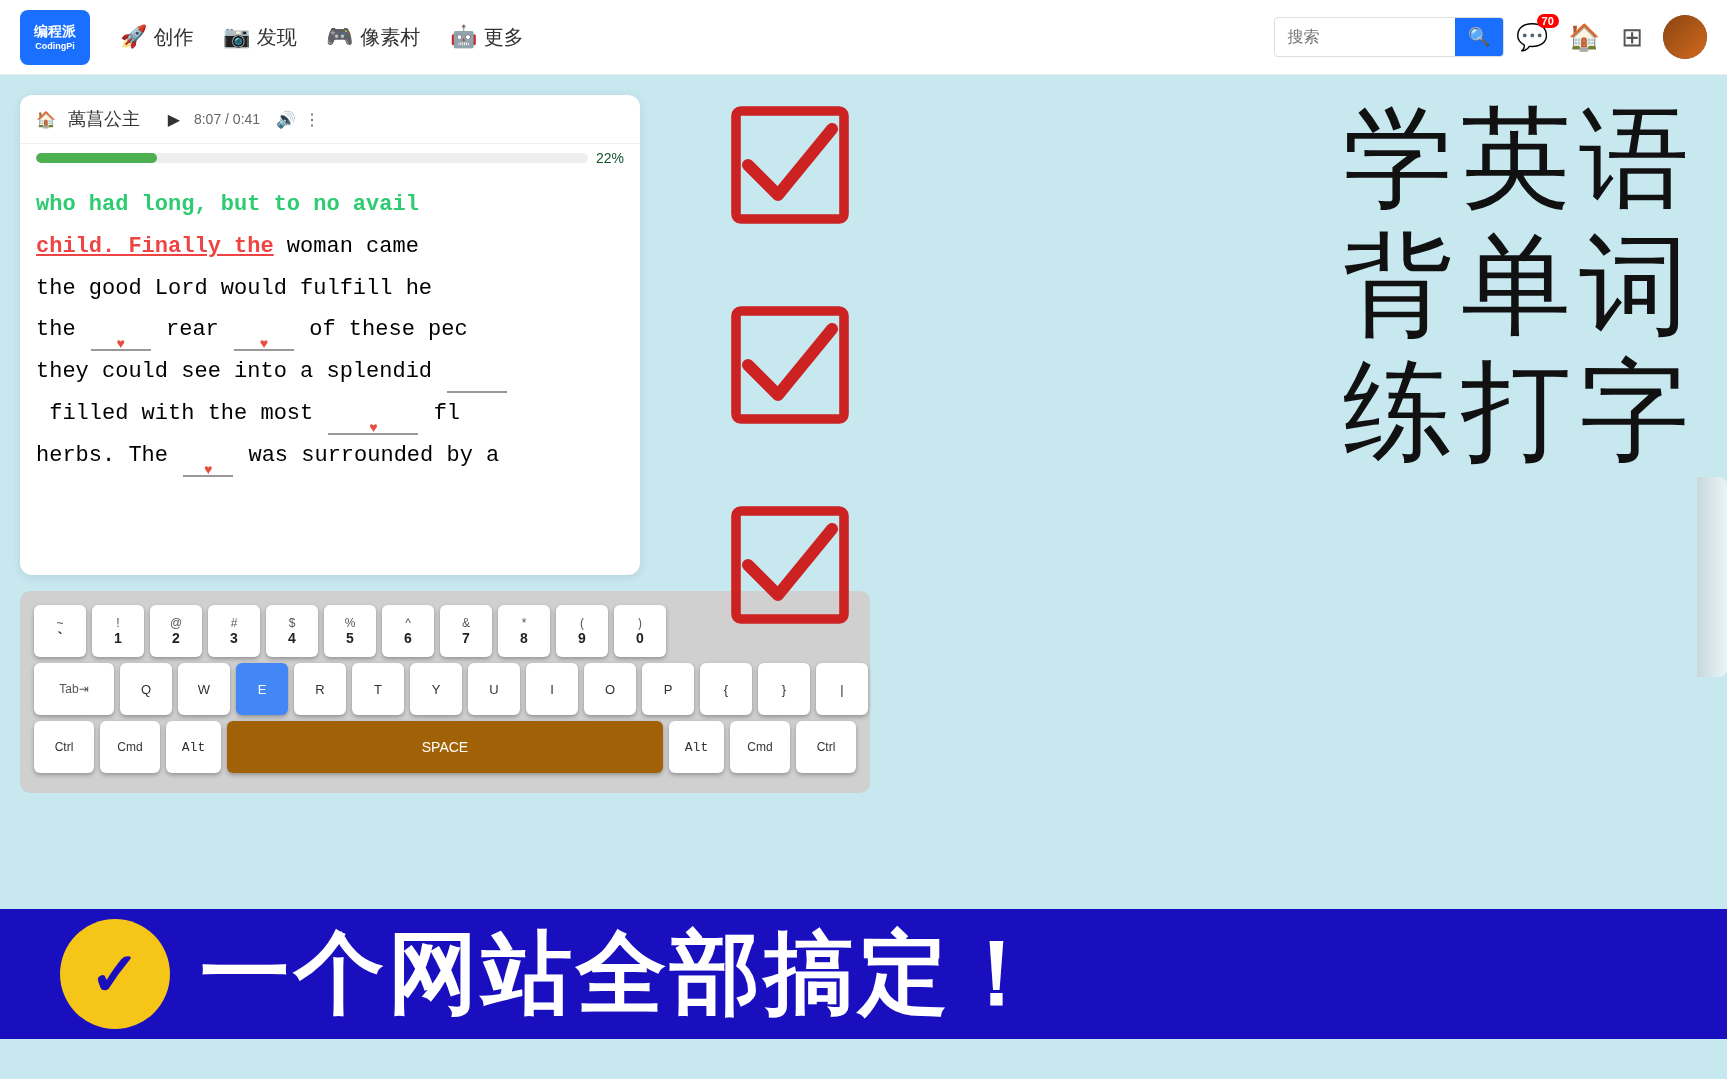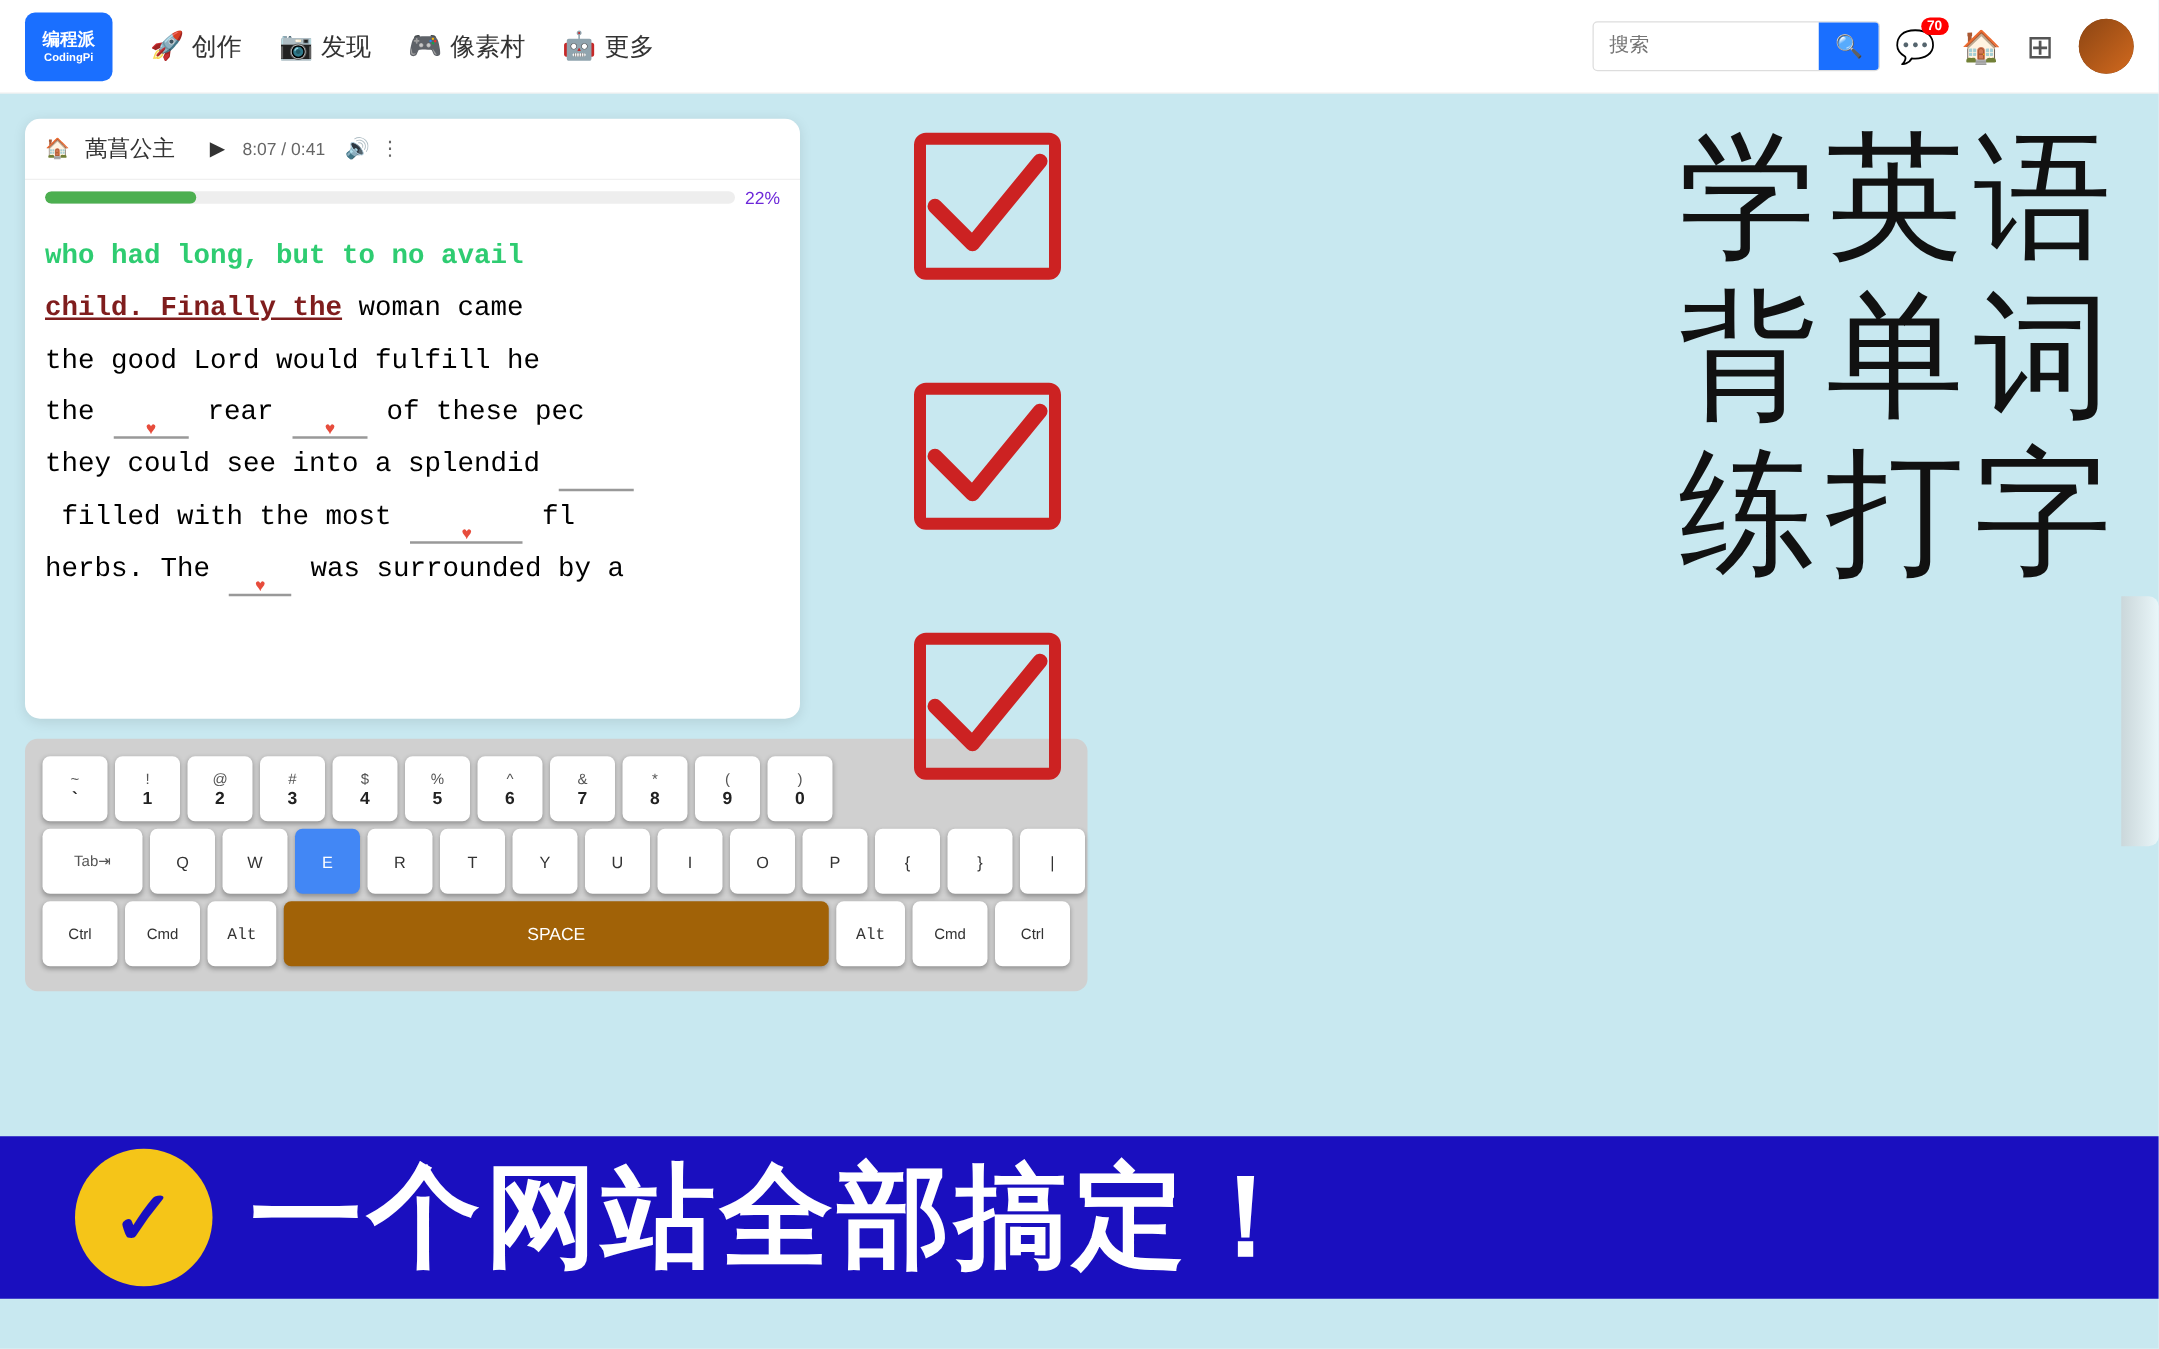--- a/index.html
+++ b/index.html
@@ -221,31 +221,31 @@
       background: #eee;
       border-radius: 5px;
       overflow: hidden;
     }
     .green-bar-fill {
       height: 100%;
       background: #4CAF50;
       width: 22%;
       border-radius: 5px;
     }
-    .percent-label { font-size: 14px; color: #6d28d9; }
+    .percent-label { font-size: 14px; color: #14532d; }
 
     .text-content {
       padding: 12px 16px;
       font-family: 'Courier New', monospace;
       font-size: 22px;
       line-height: 1.9;
     }
     .text-line { display: block; white-space: nowrap; }
     .highlight-green { color: #2ecc71; font-weight: bold; }
-    .highlight-underline { text-decoration: underline; color: #7f1d1d; font-weight: bold; }
+    .highlight-underline { text-decoration: underline; color: #ef4444; font-weight: bold; }
     .blank {
       display: inline-block;
       width: 60px;
       border-bottom: 2px solid #999;
       position: relative;
       vertical-align: bottom;
       margin: 0 2px;
     }
     .heart-dot {
       position: absolute;

